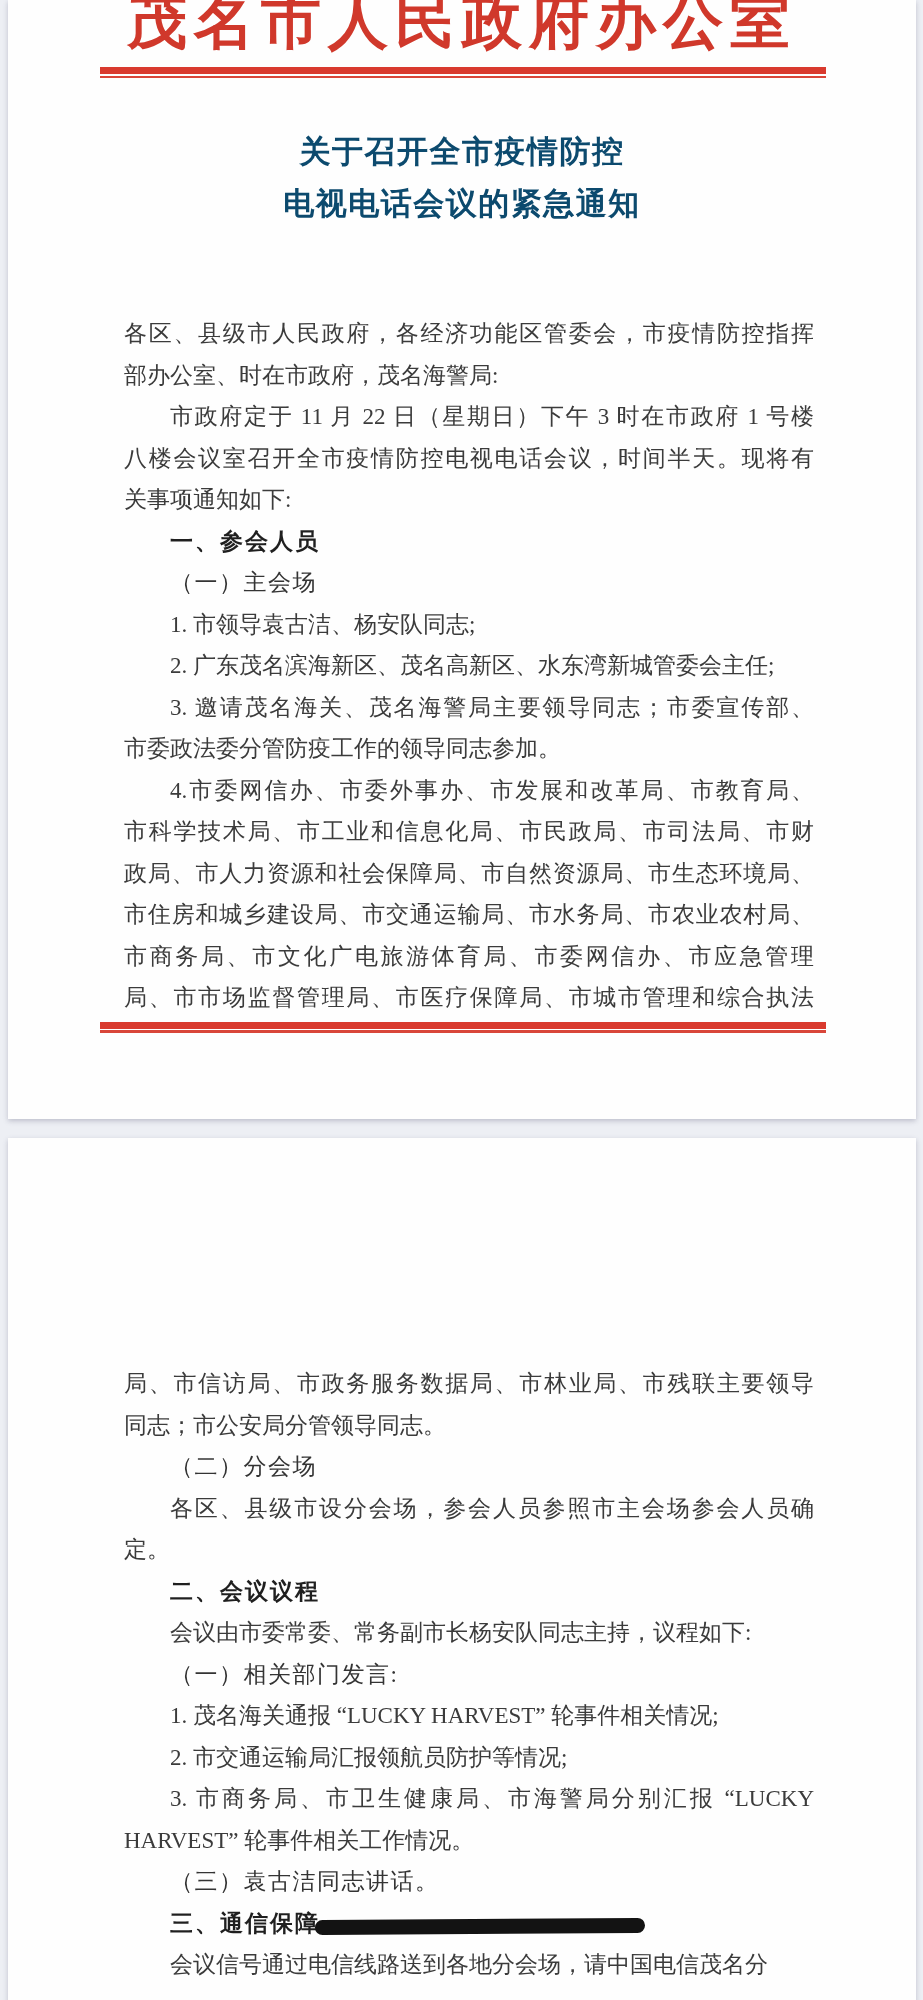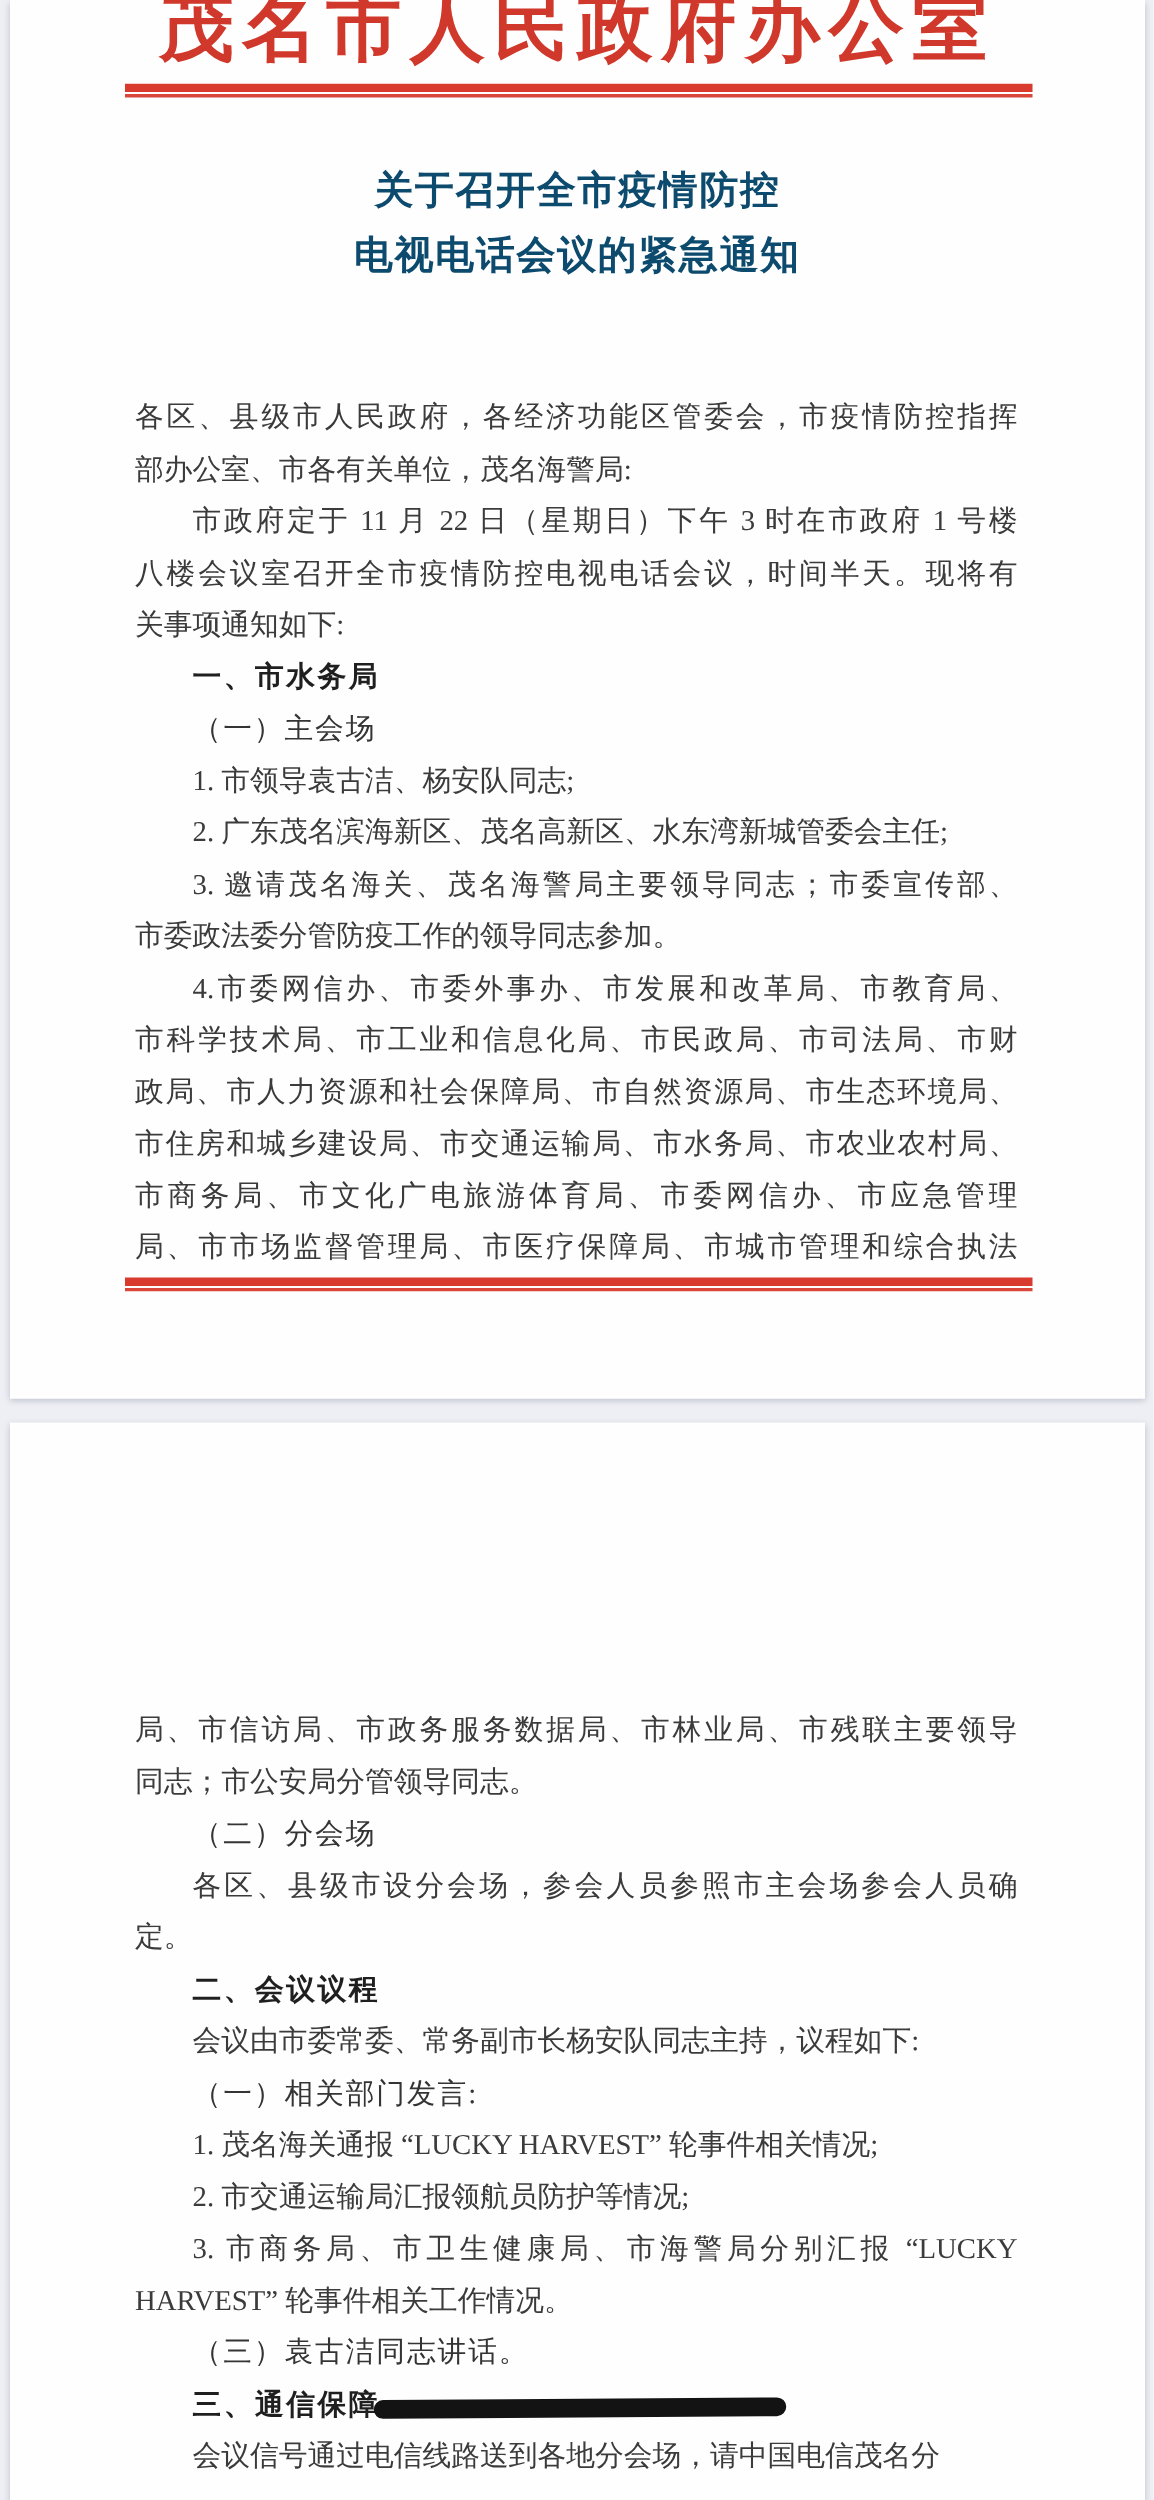--- a/index.html
+++ b/index.html
@@ -42,21 +42,21 @@
   }
 
   .body-text{
     position:absolute;left:100px;width:706px;color:#3b3b3b;
     font-size:23px;
   }
   #body1{top:313px;}
   #body2{top:225px;}
   .line{
     height:41.5px;line-height:41.5px;overflow:hidden;
-    text-align:justify;position:relative;
+    text-align:justify;position:relative;margin-left:16px;
   }
   .line.full{text-align:justify;text-align-last:justify;}
   .line.indent{text-indent:2em;}
   .line.h{
     font-family:"Liberation Sans","DejaVu Sans",sans-serif;
     font-weight:bold;color:#1f1f1f;letter-spacing:2px;
   }
   .line.kai{letter-spacing:1.5px;color:#343434;}
   .marker{
     position:absolute;left:191px;top:16px;width:330px;height:15px;
@@ -69,25 +69,25 @@
 
 <div class="page" id="page1">
   <div class="issuer">茂名市人民政府办公室</div>
   <div class="red-rule rule-top"></div>
   <div class="doc-title">
     <div>关于召开全市疫情防控</div>
     <div>电视电话会议的紧急通知</div>
   </div>
   <div class="body-text" id="body1">
       <div class="line full"><span>各区、县级市人民政府，各经济功能区管委会，市疫情防控指挥</span></div>
-      <div class="line "><span>部办公室、市各有关单位，茂名海警局:</span></div>
+      <div class="line "><span>部办公室、时在市政府，茂名海警局:</span></div>
       <div class="line indent full"><span>市政府定于 11 月 22 日（星期日）下午 3 时在市政府 1 号楼</span></div>
       <div class="line full"><span>八楼会议室召开全市疫情防控电视电话会议，时间半天。现将有</span></div>
       <div class="line "><span>关事项通知如下:</span></div>
-      <div class="line indent h"><span>一、市水务局</span></div>
+      <div class="line indent h"><span>一、参会人员</span></div>
       <div class="line indent kai"><span>（一）主会场</span></div>
       <div class="line indent"><span>1. 市领导袁古洁、杨安队同志;</span></div>
       <div class="line indent"><span>2. 广东茂名滨海新区、茂名高新区、水东湾新城管委会主任;</span></div>
       <div class="line indent full"><span>3. 邀请茂名海关、茂名海警局主要领导同志；市委宣传部、</span></div>
       <div class="line "><span>市委政法委分管防疫工作的领导同志参加。</span></div>
       <div class="line indent full"><span>4.市委网信办、市委外事办、市发展和改革局、市教育局、</span></div>
       <div class="line full"><span>市科学技术局、市工业和信息化局、市民政局、市司法局、市财</span></div>
       <div class="line full"><span>政局、市人力资源和社会保障局、市自然资源局、市生态环境局、</span></div>
       <div class="line full"><span>市住房和城乡建设局、市交通运输局、市水务局、市农业农村局、</span></div>
       <div class="line full"><span>市商务局、市文化广电旅游体育局、市委网信办、市应急管理</span></div>

